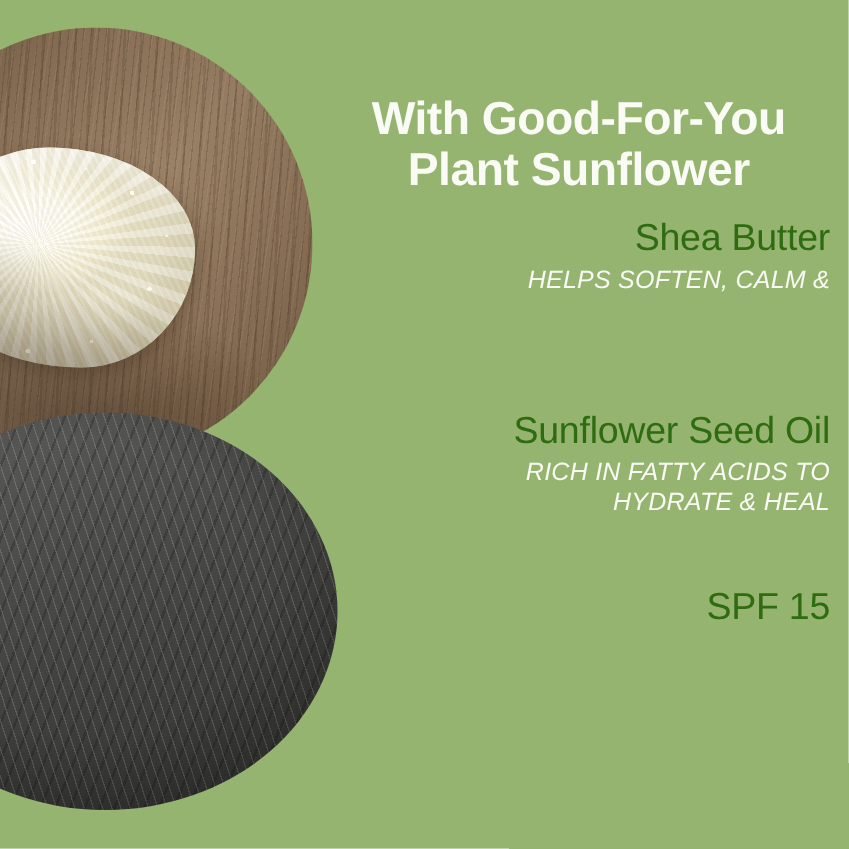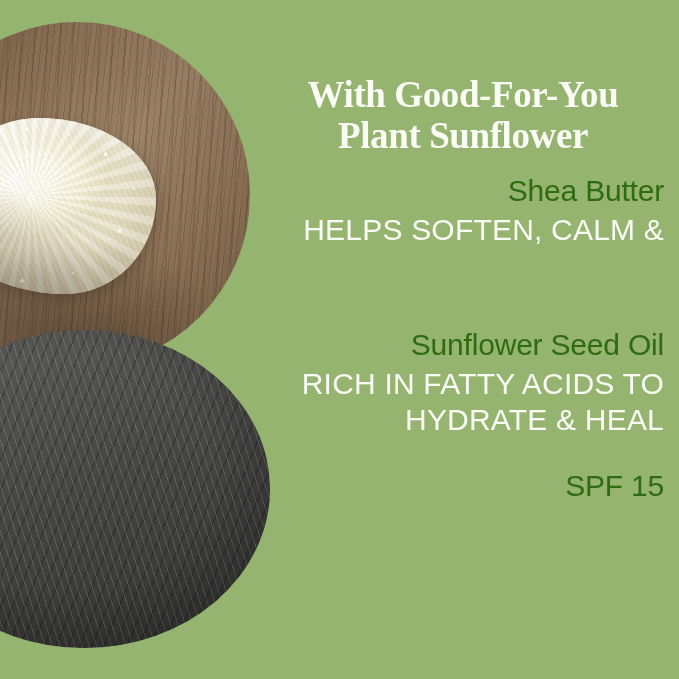--- a/index.html
+++ b/index.html
@@ -200,21 +200,20 @@
     position: absolute;
     left: 0;
     top: 49px;
     width: 402px;
     text-align: center;
     color: #fbfbf6;
     font-weight: bold;
     font-size: 37px;
     line-height: 1.12;
     letter-spacing: -0.4px;
-    font-family: Liberation Serif, serif;
   }
   #headline .line { display: block; }
 
   .ingredient {
     position: absolute;
     width: 402px;
     text-align: right;
   }
   #ingredient-shea      { top: 173px; }
   #ingredient-sunflower { top: 307px; margin-top: 20px; }
@@ -225,23 +224,24 @@
     color: #2f6b11;
     font-weight: normal;
     font-size: 30px;
     line-height: 1.2;
     letter-spacing: -0.2px;
     margin-bottom: 3px;
   }
   .ingredient-desc {
     display: block;
     color: #fbfbf6;
-    font-size: 30px;
+    font-size: 20px;
     line-height: 1.2;
     letter-spacing: 0.2px;
+    font-style: italic;
   }
   .ingredient-desc .line { display: block; }
 </style>
 </head>
 <body>
 
 <div id="infographic">
 
   <div class="photo-circle" id="shea-photo">
     <div class="wood-grain"></div>

